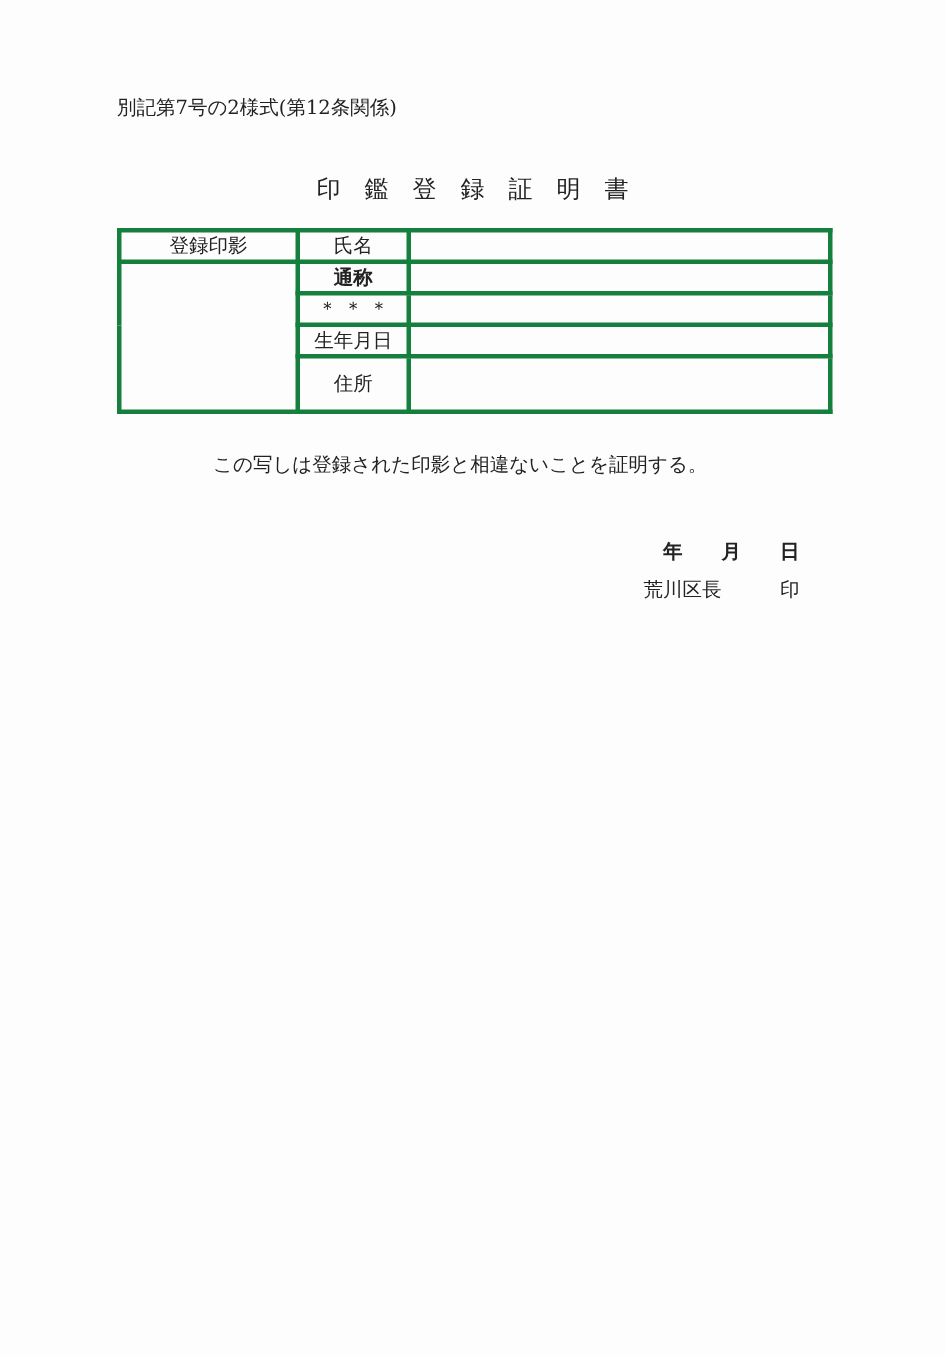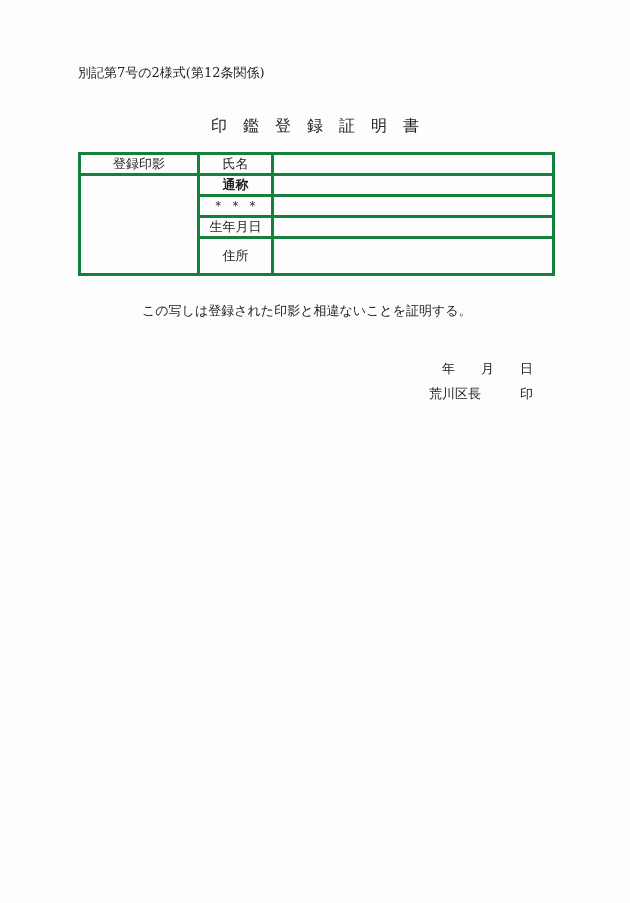--- a/index.html
+++ b/index.html
@@ -51,20 +51,21 @@
   #statement {
     left: 114px;
     top: 304px;
     font-size: 13px;
     margin-left: 28px;
   }
   #date-line {
     left: 442px;
     top: 362px;
     font-size: 13px;
+    font-weight: bold;
   }
   #issuer-line {
     left: 429px;
     top: 387px;
     font-size: 13px;
     text-align: right;
   }
 </style>
 </head>
 <body>

